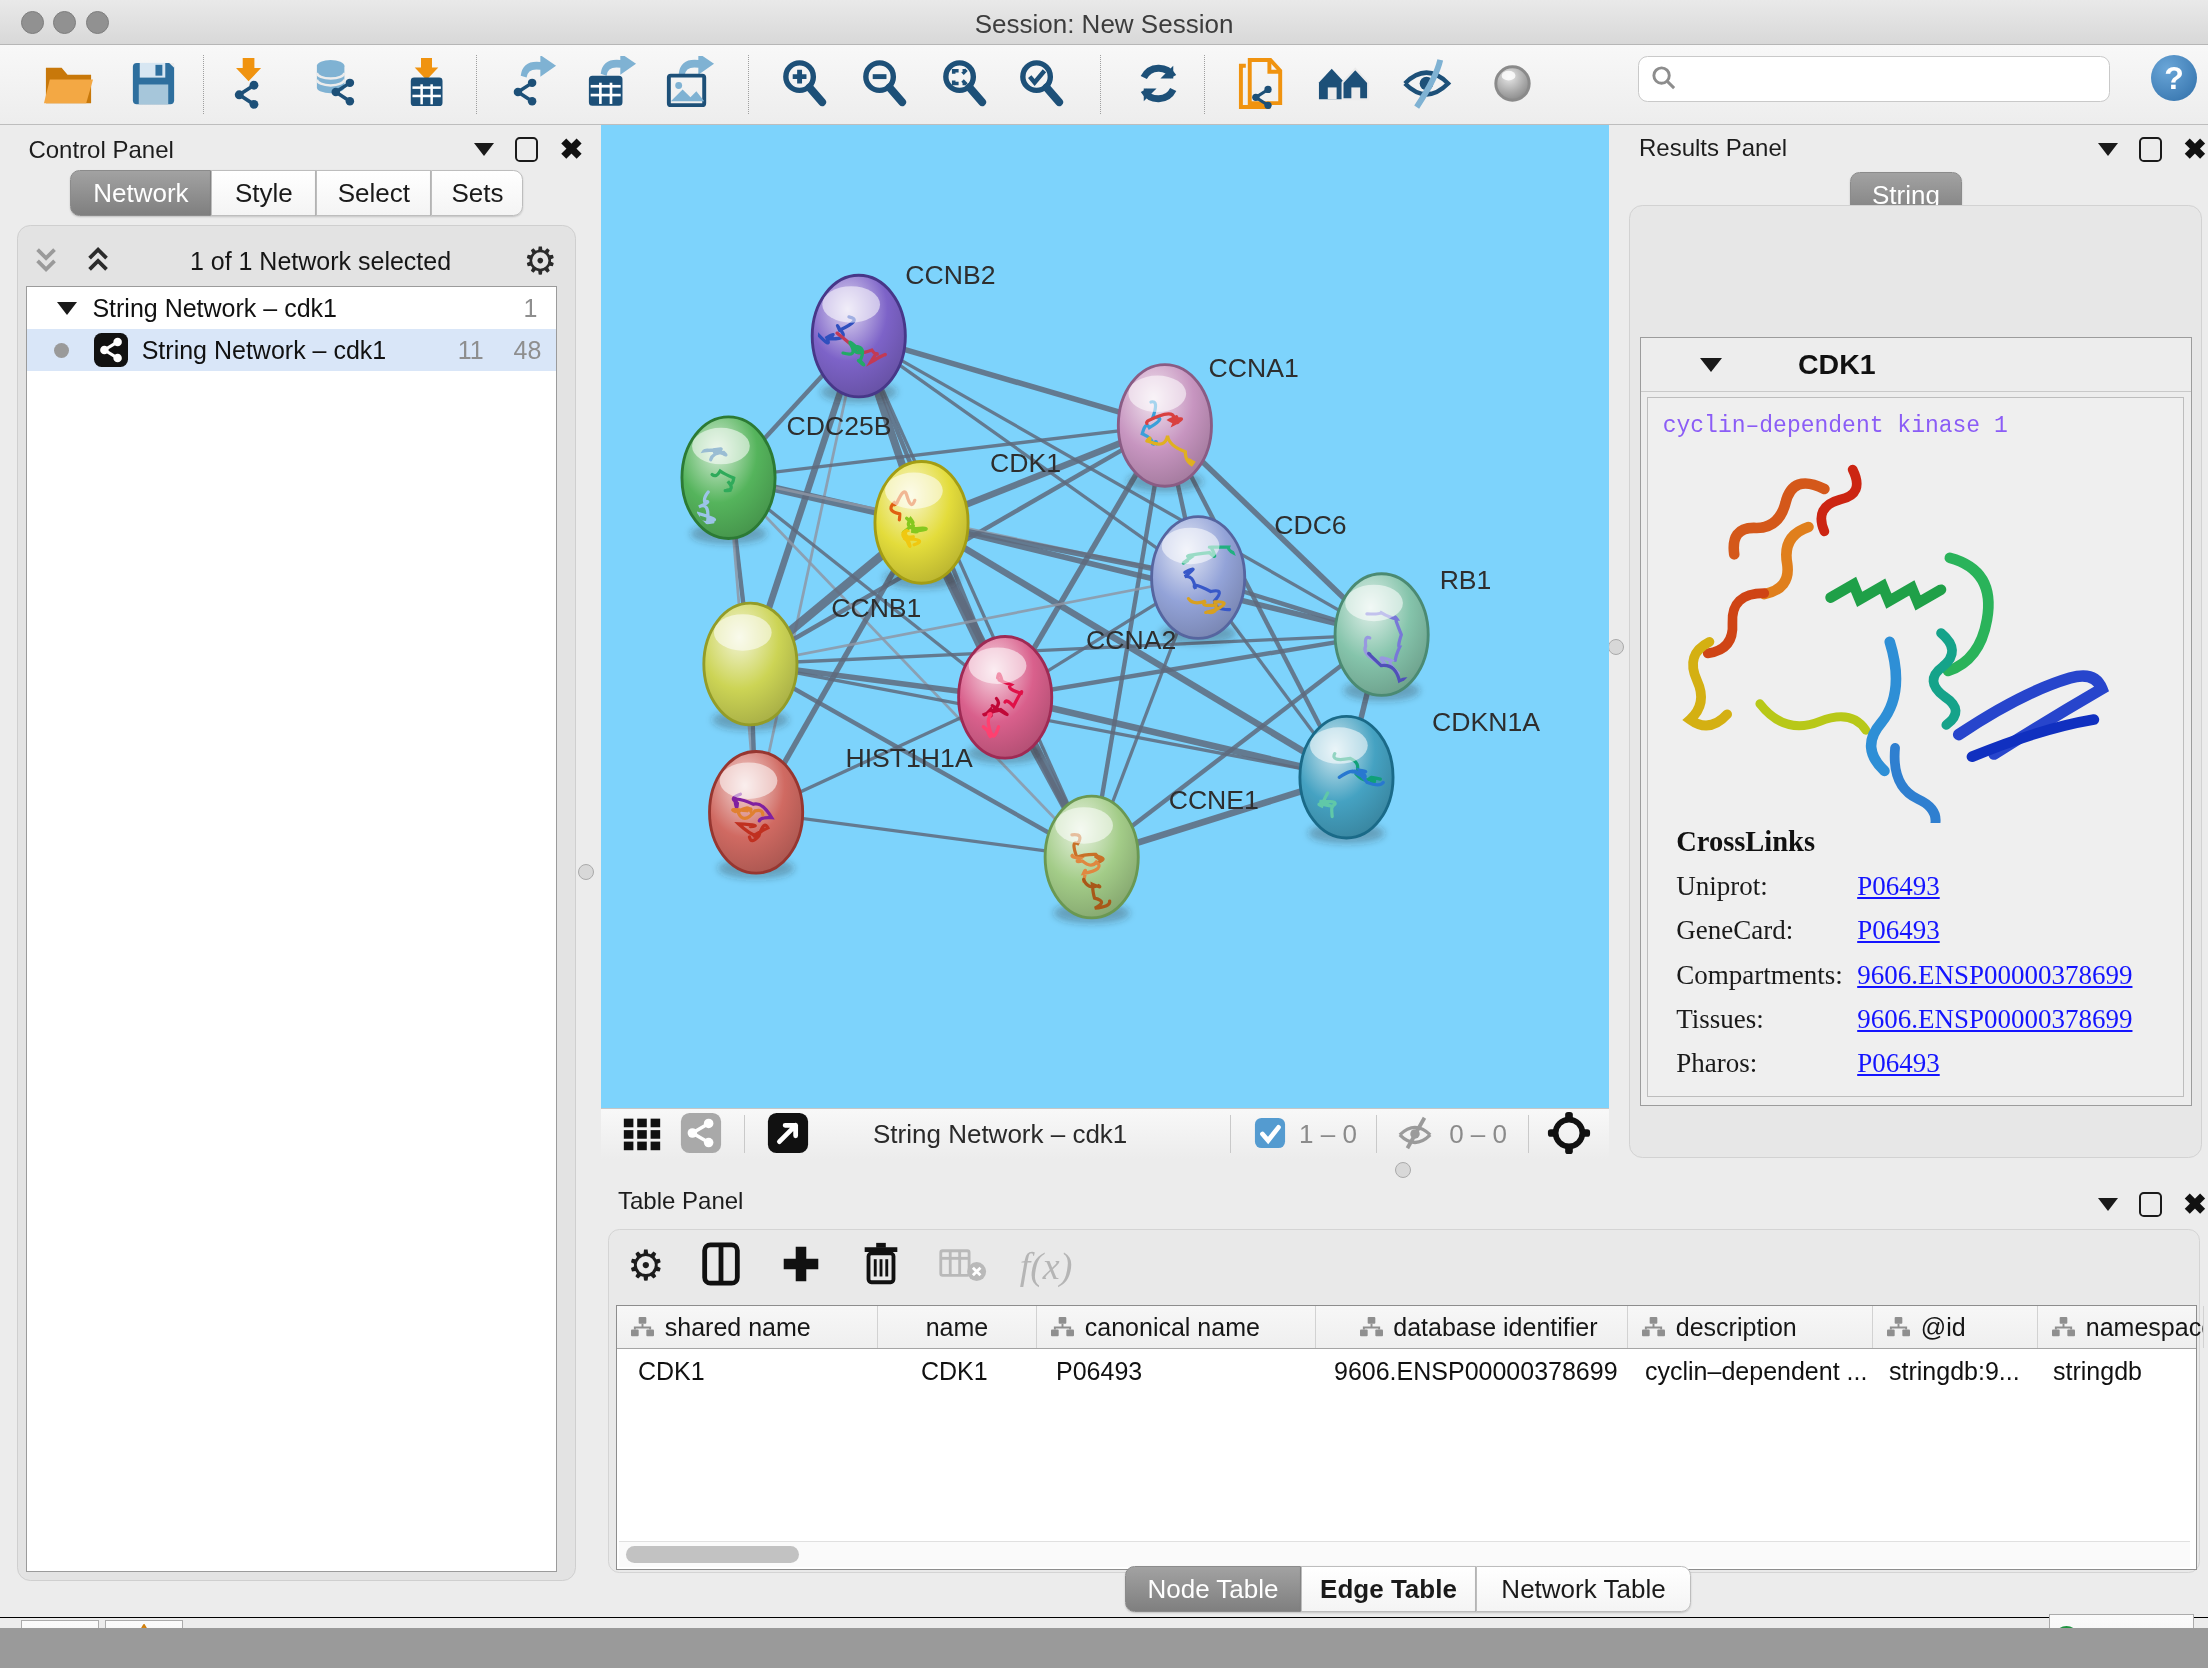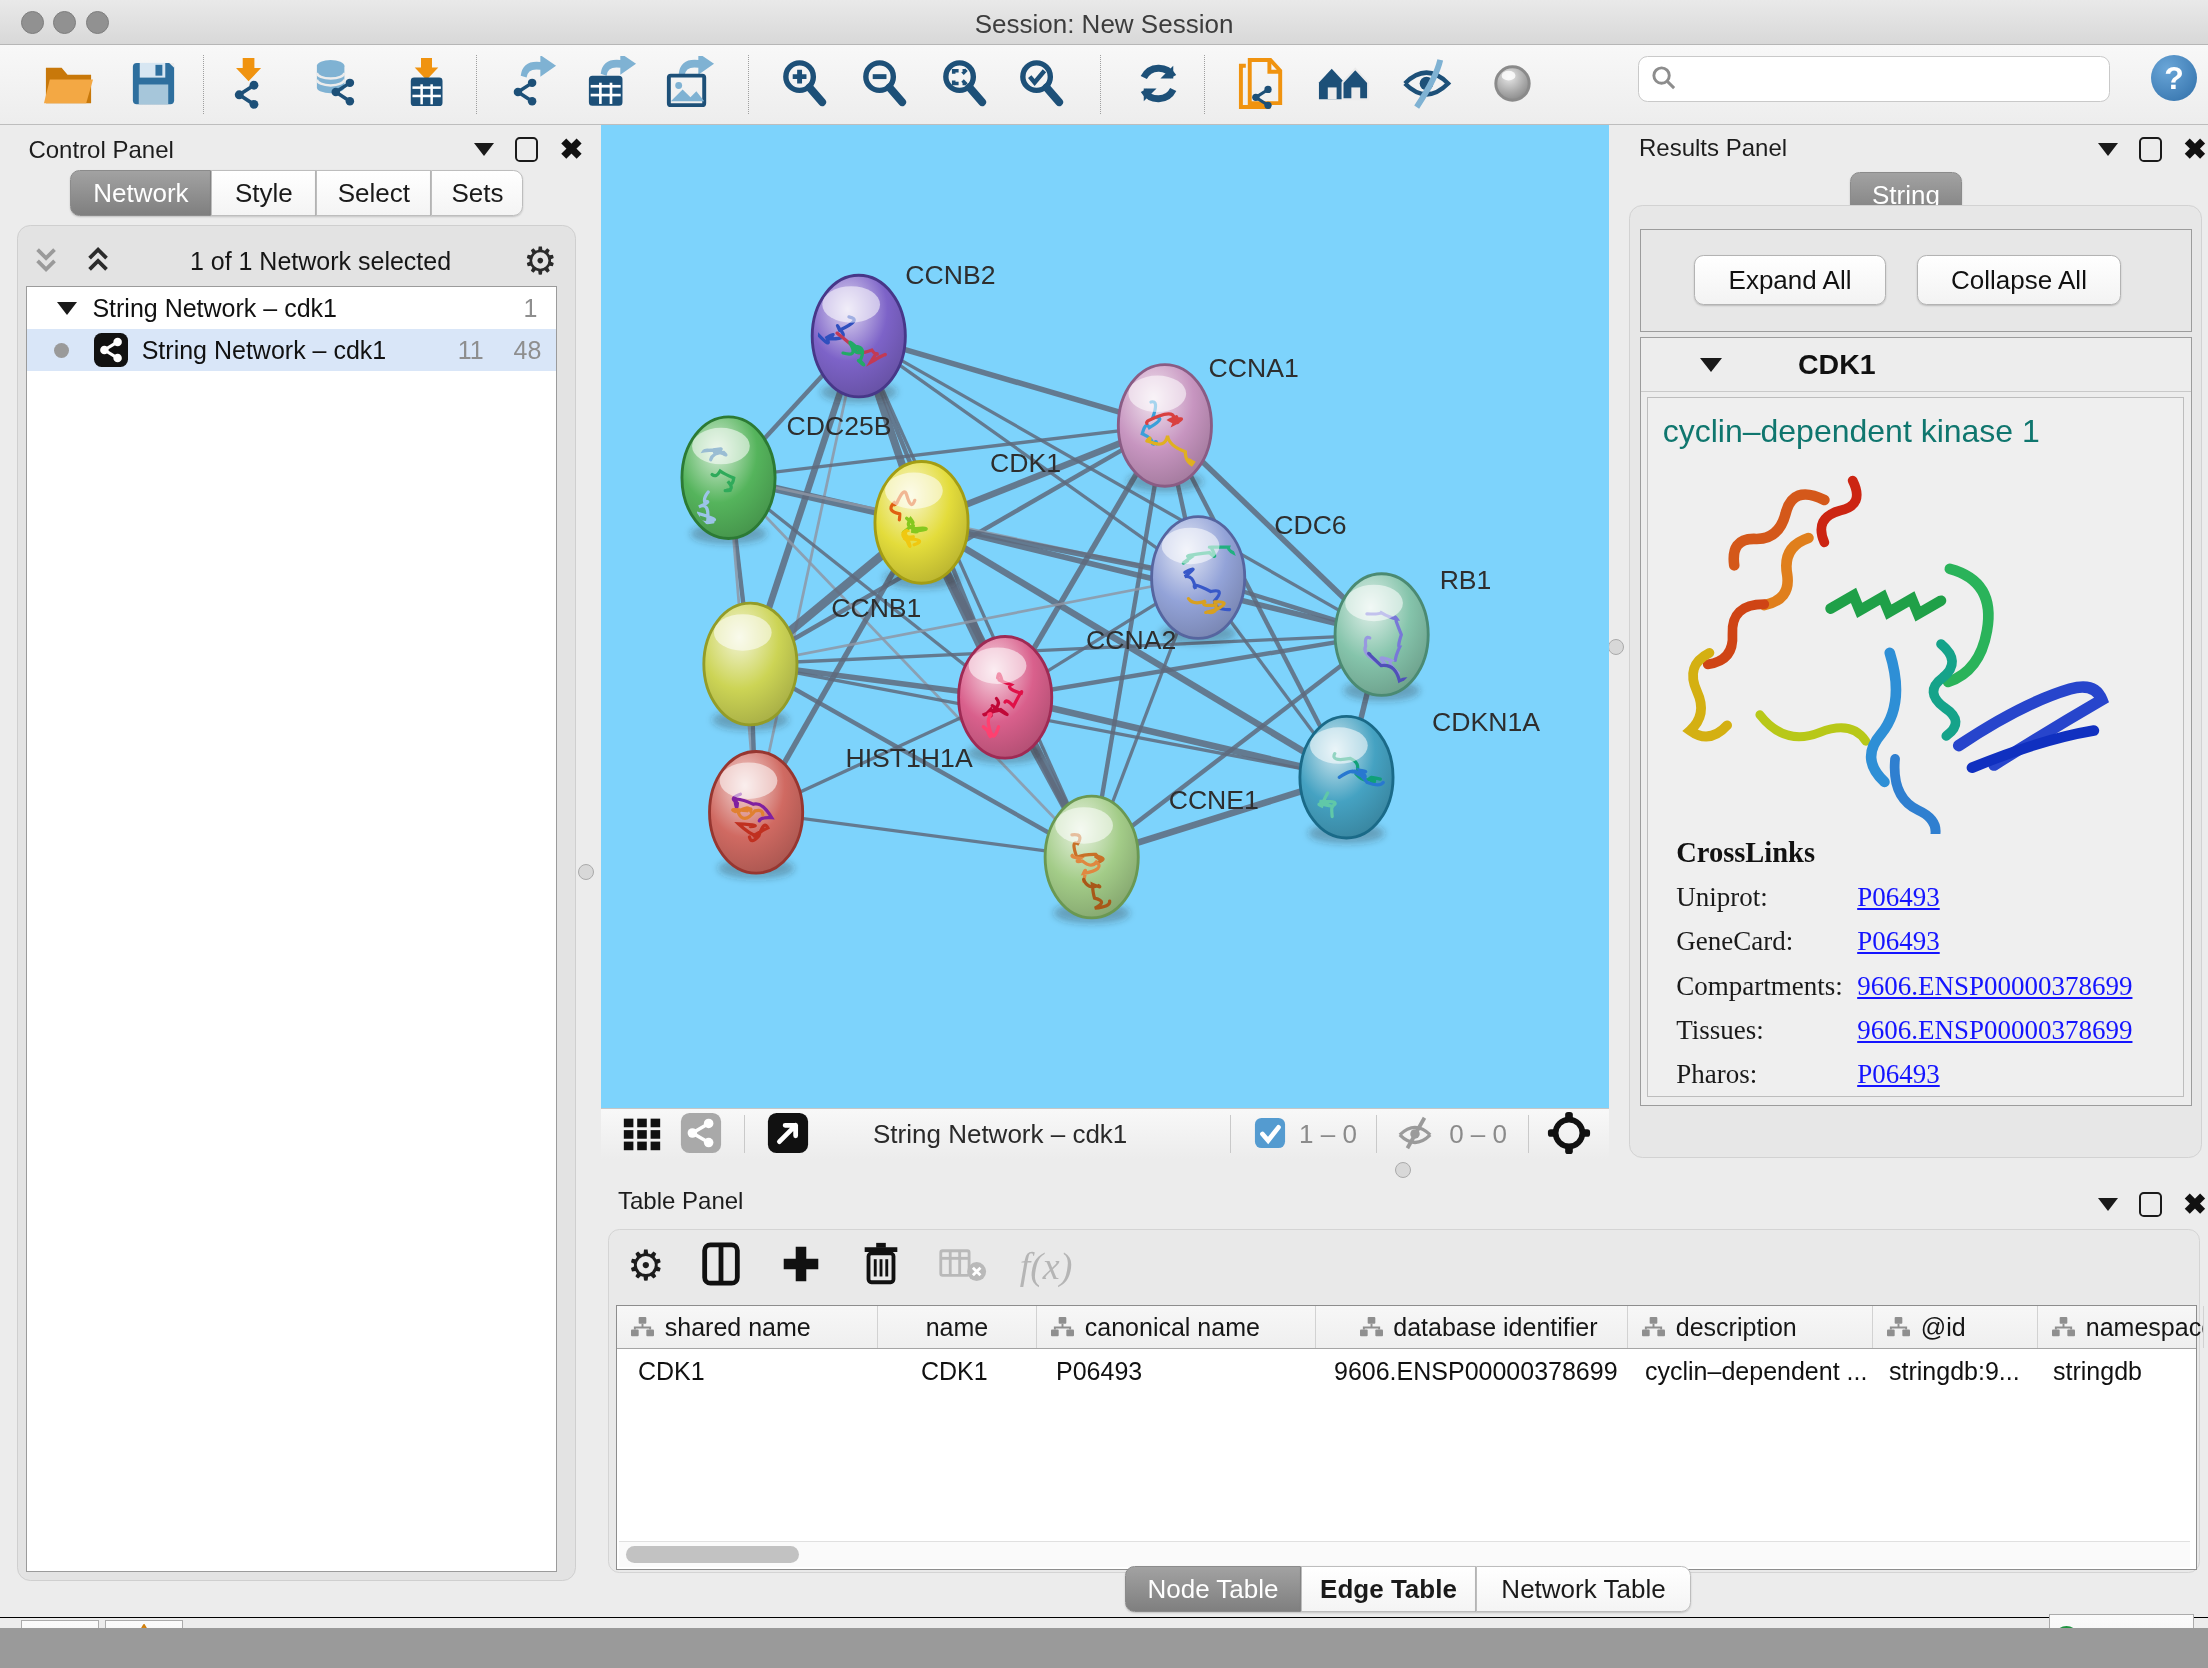--- a/index.html
+++ b/index.html
@@ -79,21 +79,21 @@
     border:1.9px solid #9c9c9c;}
   .res-btn{background:linear-gradient(#ffffff,#f3f3f3);border:1px solid #b3b3b3;
     border-radius:9.5px;font-size:26px;color:#111;text-align:center;padding:8.6px 0;
     box-shadow:0 1px 1.9px rgba(0,0,0,.2);cursor:pointer;}
   .res-cdk-box{left:1640px;top:337px;width:550px;height:767px;background:#ededed;
     border:1.9px solid #9c9c9c;}
   .cdk-header{height:53px;display:flex;align-items:center;border-bottom:1px solid #c9c9c9;}
   .cdk-name{font-size:28.5px;font-weight:bold;color:#111;}
   .cdk-inner{position:absolute;left:5.7px;top:59px;width:535px;height:698px;
     background:#efefef;border:1px solid #bdbdbd;}
-  .cdk-desc{font-size:32px;color:#0f766e;padding:15px 0 0 15px;}
+  .cdk-desc{font-size:23px;color:#8b5cf6;padding:15px 0 0 15px;font-family:Liberation Mono, monospace;}
   .crosslinks{font-family:"Liberation Serif",serif;}
   .crosslinks .cl-title{font-size:28.5px;font-weight:bold;color:#111;}
   .cl-row{display:flex;font-size:27px;margin-top:13.3px;}
   .cl-label{width:181px;color:#1a1a1a;}
   .cl-value{color:#1414ff;text-decoration:underline;cursor:pointer;}
 
   
   .table-box{left:609px;top:1229px;width:1590px;height:342px;background:#e9e9e9;
     border:1px solid #d4d4d4;border-radius:11.4px;}
   .tp-toolbar{left:628px;top:1236px;height:59px;display:flex;align-items:center;gap:32px;}
@@ -674,24 +674,20 @@
     <div class="abs" style="left:17px;top:9.5px"><span class="panel-title">Results Panel</span></div>
     <div class="abs win-icons" style="left:476px;top:13.3px">
       <div class="wi-collapse"></div>
       <div class="wi-float"></div>
       <div class="wi-close">✖</div>
     </div>
     <div class="abs seg" style="left:228px;top:48px">
       <div class="tab single active" style="width:110px">String</div>
     </div>
     <div class="abs res-outer" style="left:6.7px;top:81px;width:571px;height:951px"></div>
-    <div class="abs res-btnbox" style="left:18px;top:105px">
-      <div class="abs res-btn" style="left:53px;top:25px;width:190px">Expand All</div>
-      <div class="abs res-btn" style="left:276px;top:25px;width:202px">Collapse All</div>
-    </div>
     <div class="abs res-cdk-box" style="left:18px;top:213px">
       <div class="cdk-header">
         <span style="width:0;height:0;border-left:11.4px solid transparent;border-right:11.4px solid transparent;border-top:14.3px solid #1a1a1a;margin:0 0 0 59px"></span>
         <span class="cdk-name" style="margin-left:76px">CDK1</span>
       </div>
       <div class="cdk-inner">
         <div class="cdk-desc">cyclin–dependent kinase 1</div>
         <svg width="533" height="380" viewBox="0 0 560 430" style="margin-top:3.8px">
           <g fill="none" stroke-linecap="round">
             <path d="M210 30 q14 28 -14 34 q-30 8 -18 36" stroke="#cc2512" stroke-width="11"></path>

